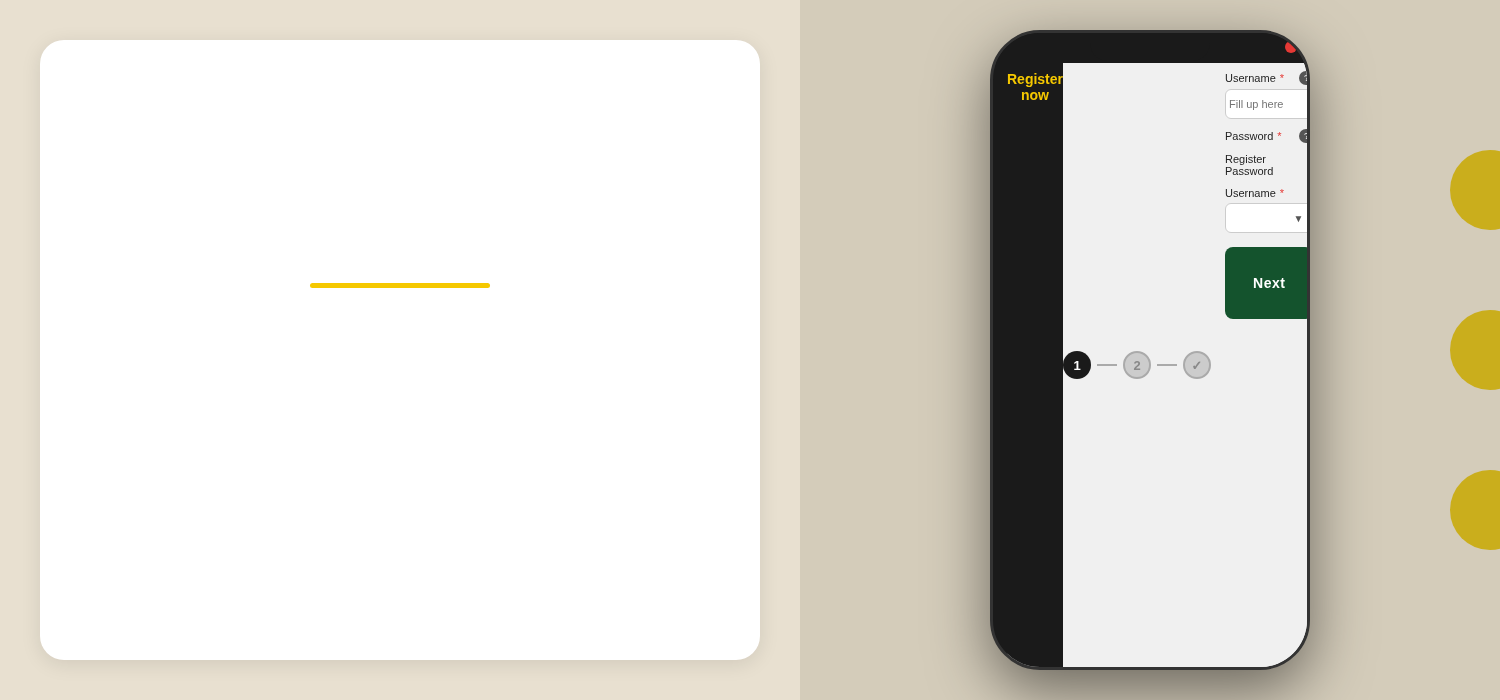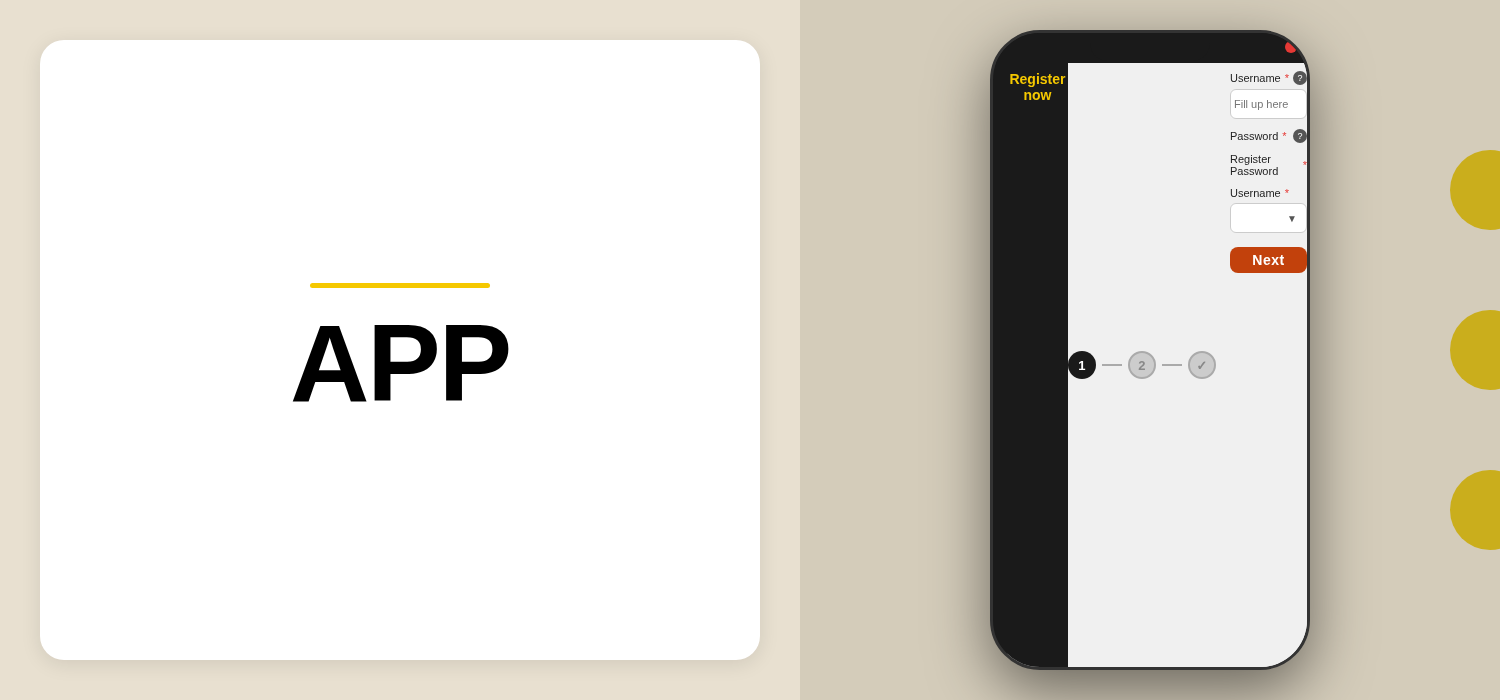--- a/index.html
+++ b/index.html
@@ -270,40 +270,40 @@
       right: 10px;
       top: 50%;
       transform: translateY(-50%);
       pointer-events: none;
       font-size: 10px;
       color: #555;
     }
 
     .next-btn {
       width: 100%;
-      padding: 5px;
-      background: #c2410c;
+      padding: 28px;
+      background: #14532d;
       color: #ffffff;
       border: none;
       border-radius: 8px;
       font-size: 14px;
       font-weight: bold;
       cursor: pointer;
       margin-top: 4px;
       letter-spacing: 0.5px;
     }
   </style>
 </head>
 <body>
 
 <div class="left-panel">
   <div class="white-card">
     <div class="yellow-line"></div>
     <div class="app-title">
-      <span>APP</span><br>
+      <br>
     </div>
   </div>
 </div>
 
 <div class="right-panel">
 
   <div class="gold-circle top"></div>
   <div class="gold-circle mid"></div>
   <div class="gold-circle bot"></div>
 

